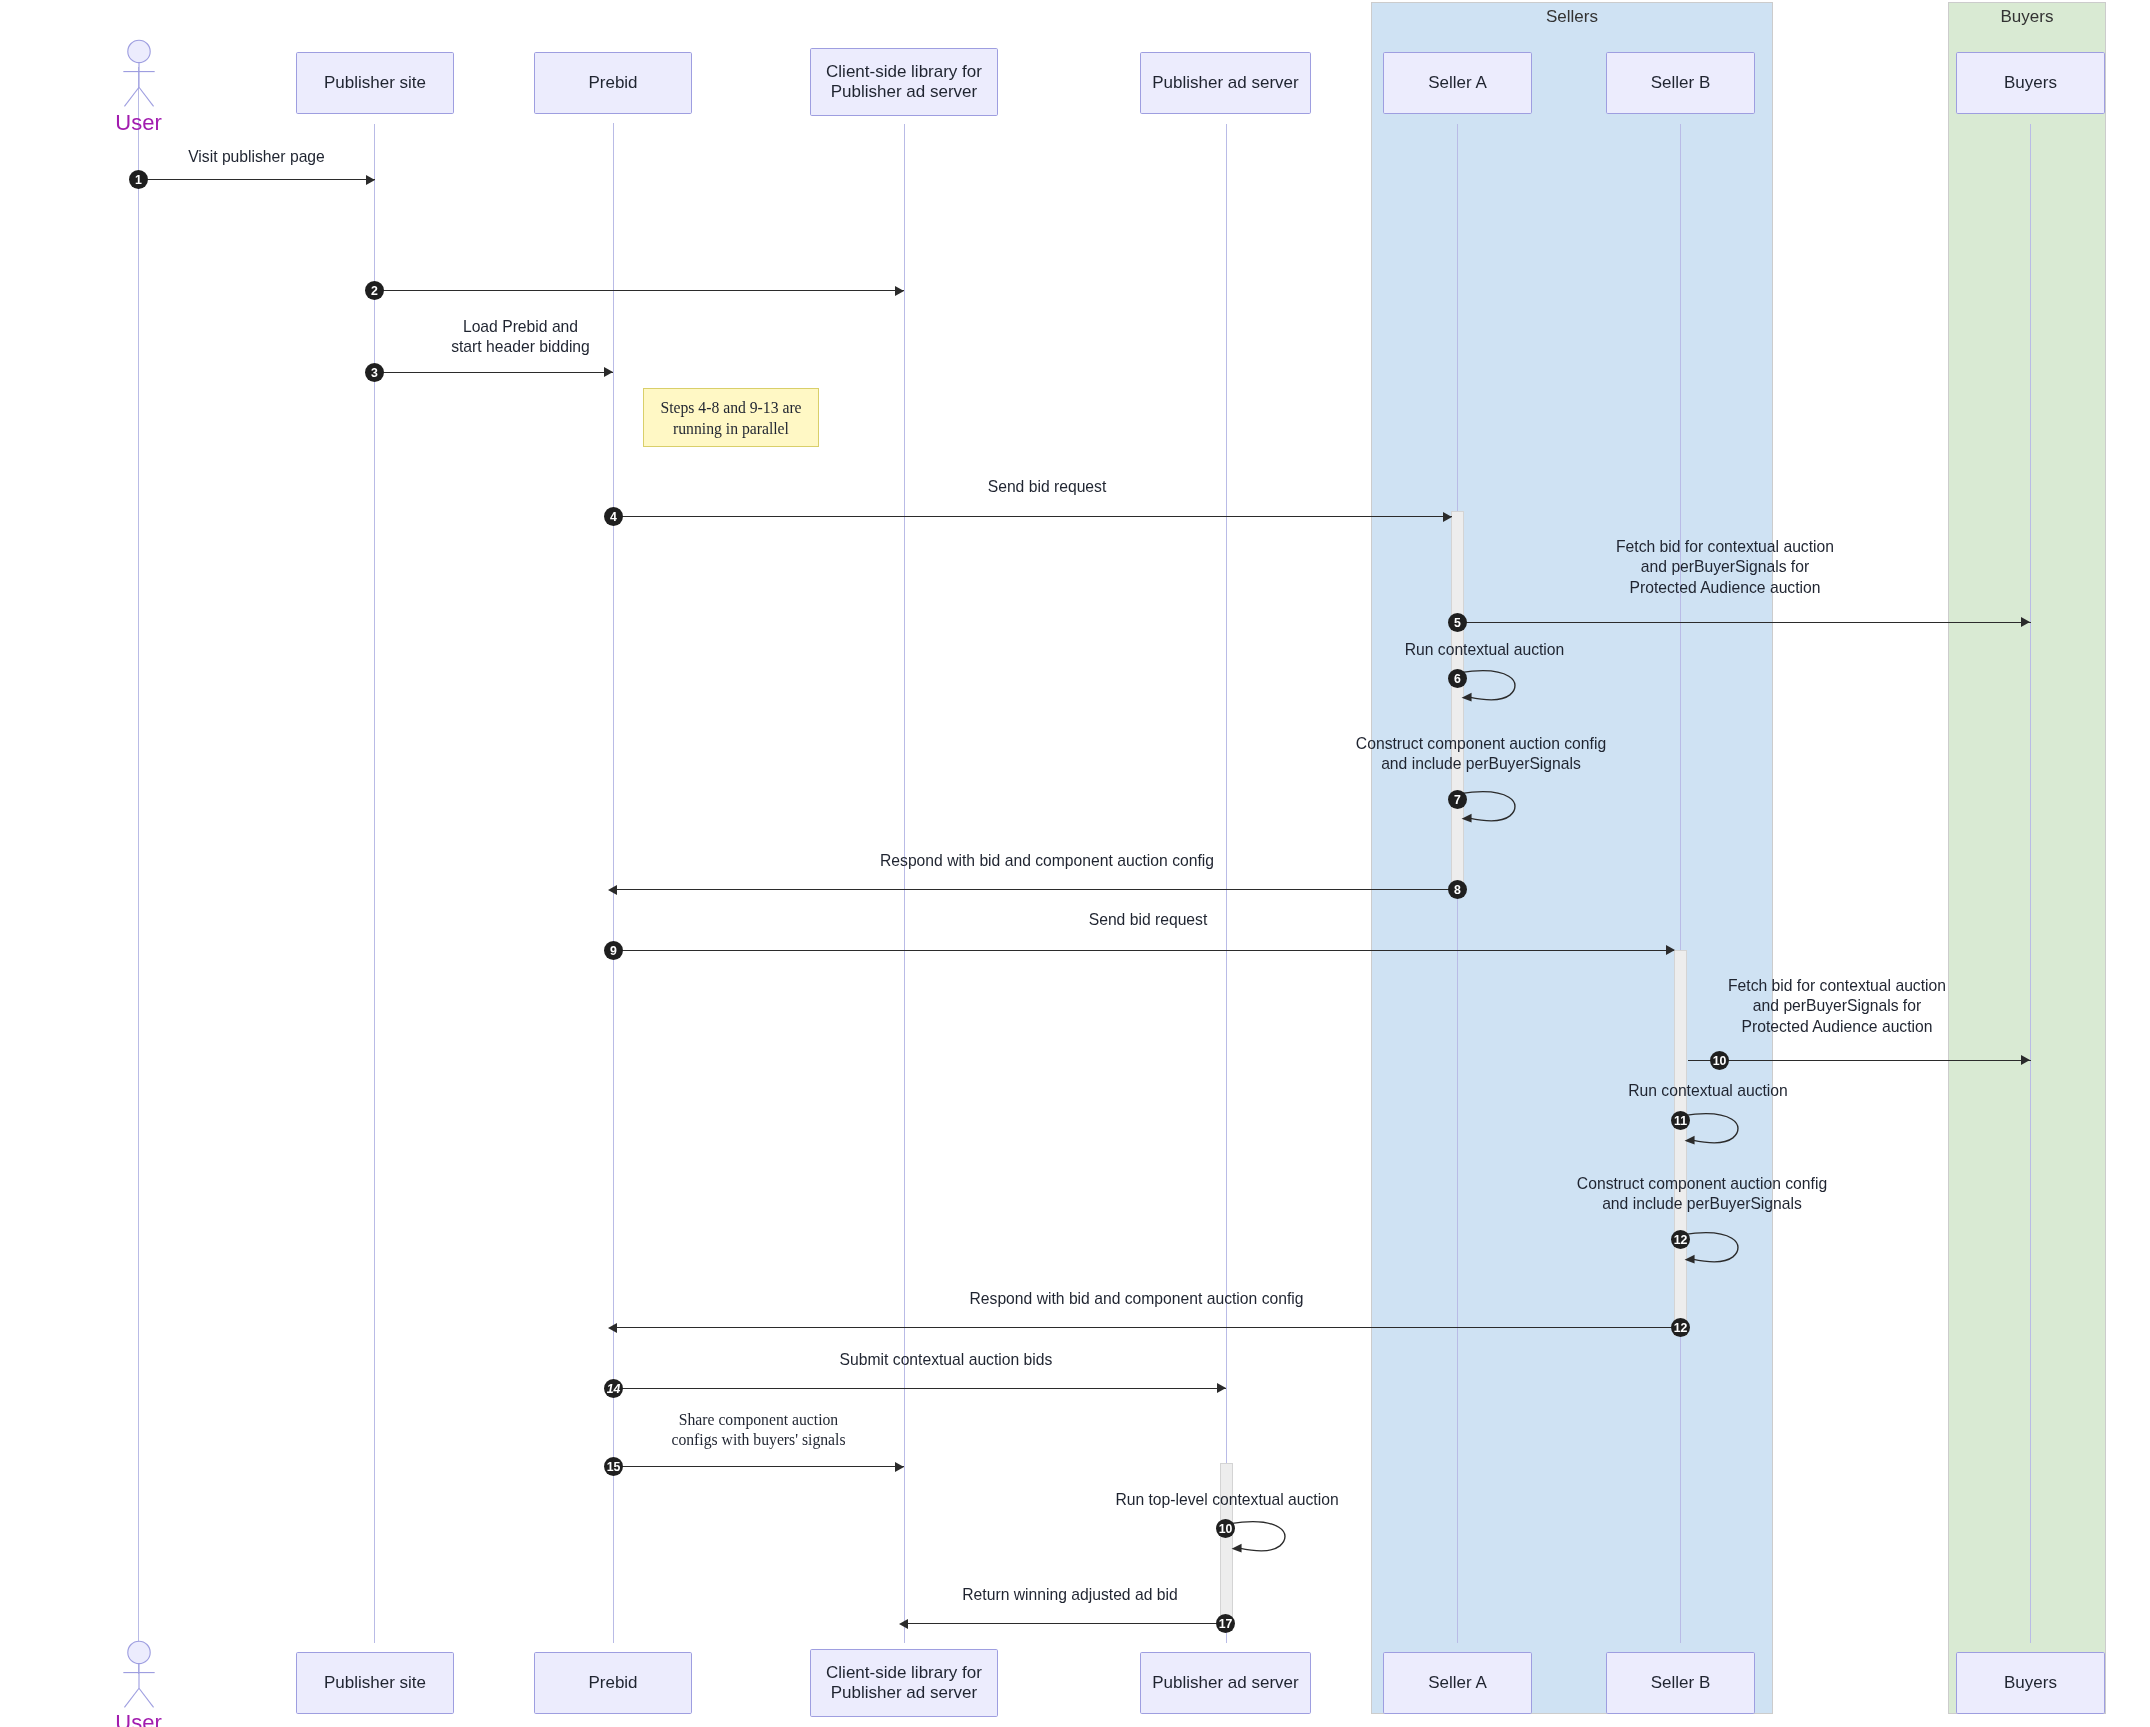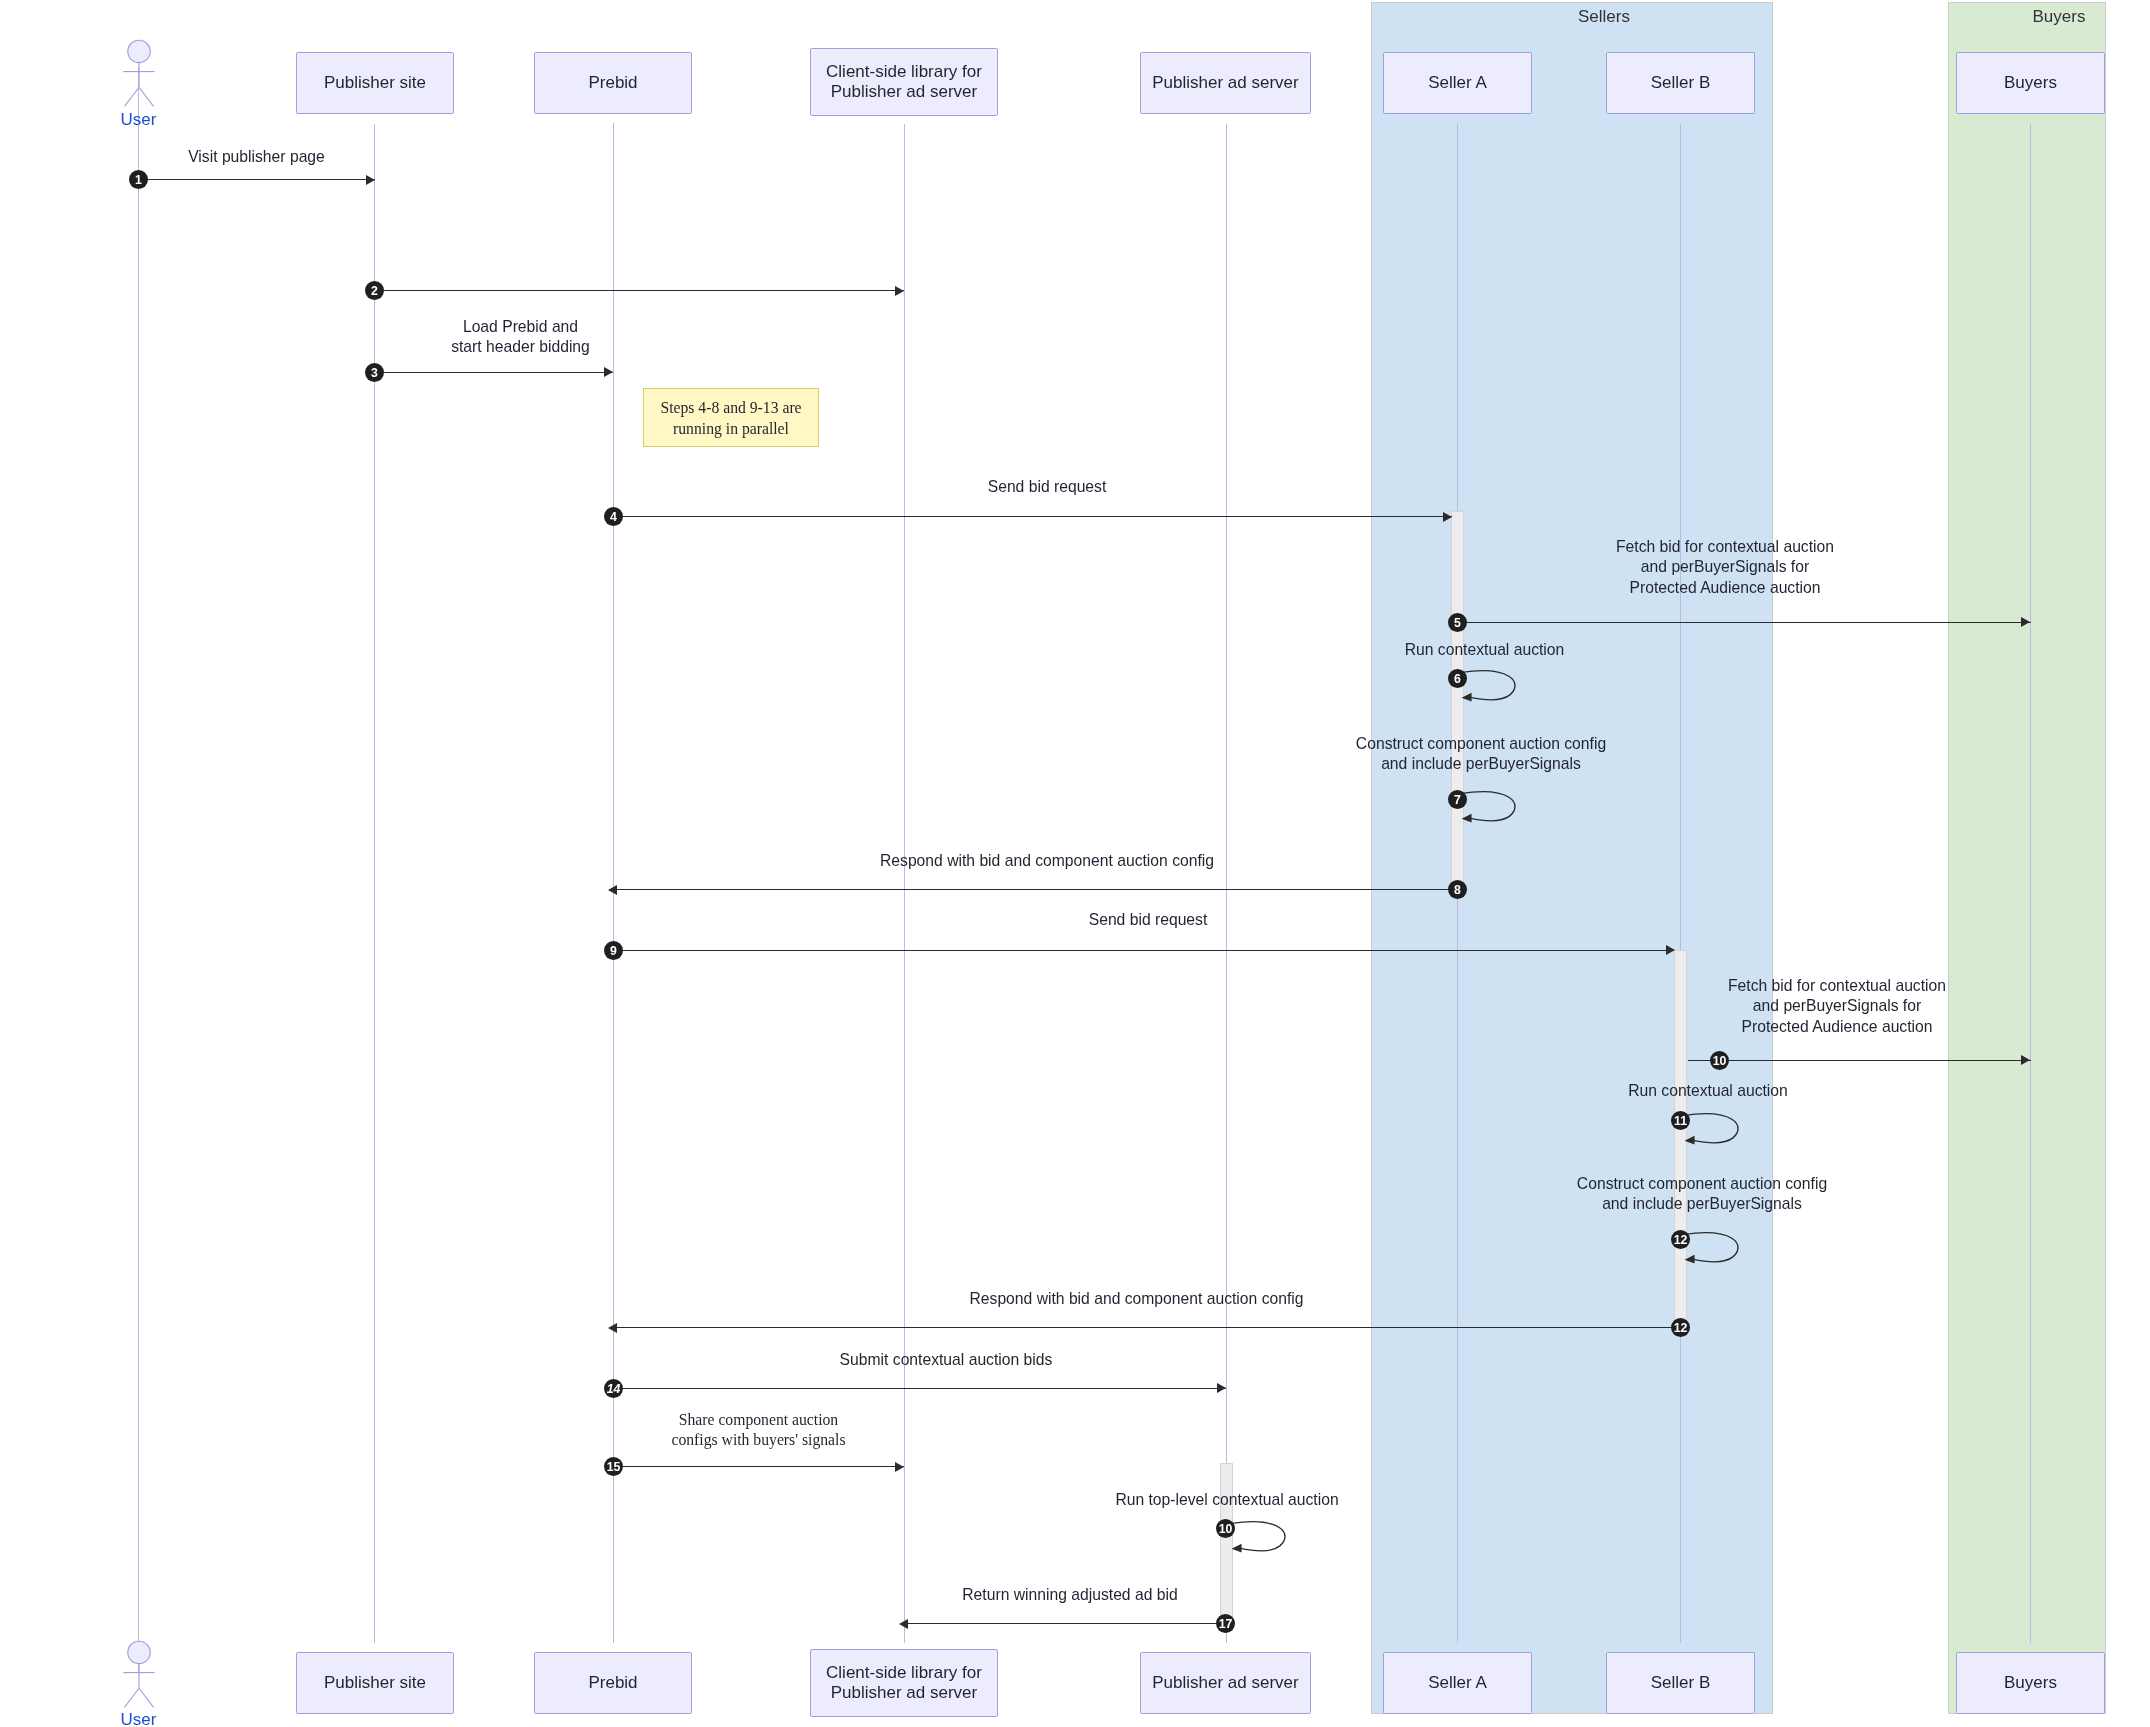--- a/index.html
+++ b/index.html
@@ -8,21 +8,20 @@
     position:relative;
     width:2151px;
     height:1727px;
     background:#ffffff;
     overflow:hidden;
   }
   .group-box {
     position:absolute;
     box-sizing:border-box;
     border:0.6px solid #cccccc;
-    padding-left:32px;
   }
   .group-label {
     position:absolute;
     top:3.4px;
     width:100%;
     text-align:center;
     font-size:17px;
     color:#333333;
   }
   .lifeline {
@@ -102,22 +101,22 @@
     padding:7.8px 5.6px;
   }
   .selfloop {
     position:absolute;
   }
   .actor-head {
     position:absolute;
   }
   .actor-label {
     position:absolute;
-    font-size:17px;
-    color:#1d4ed8;
+    font-size:22px;
+    color:#a21caf;
     text-align:center;
   }
 </style>
 </head>
 <body>
 
 <div id="canvas">
 
   <div class="group-box" style="left:1371px; top:2.2px; width:402px; height:1712px; background:#cfe2f3;">
     <div class="group-label">Sellers</div>

